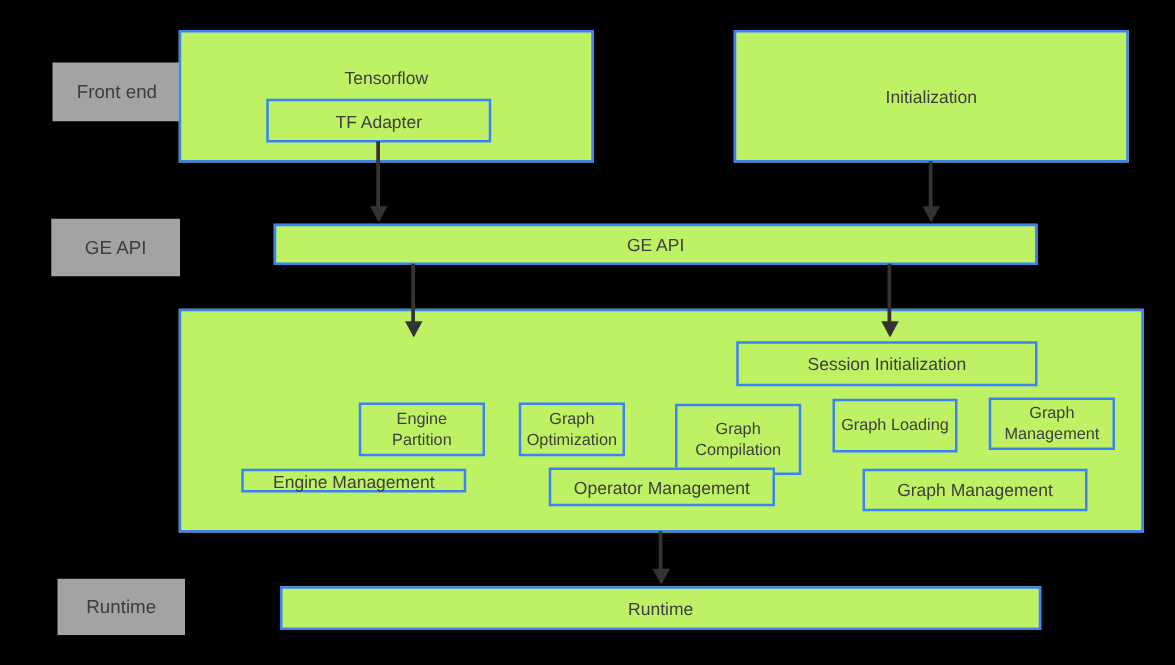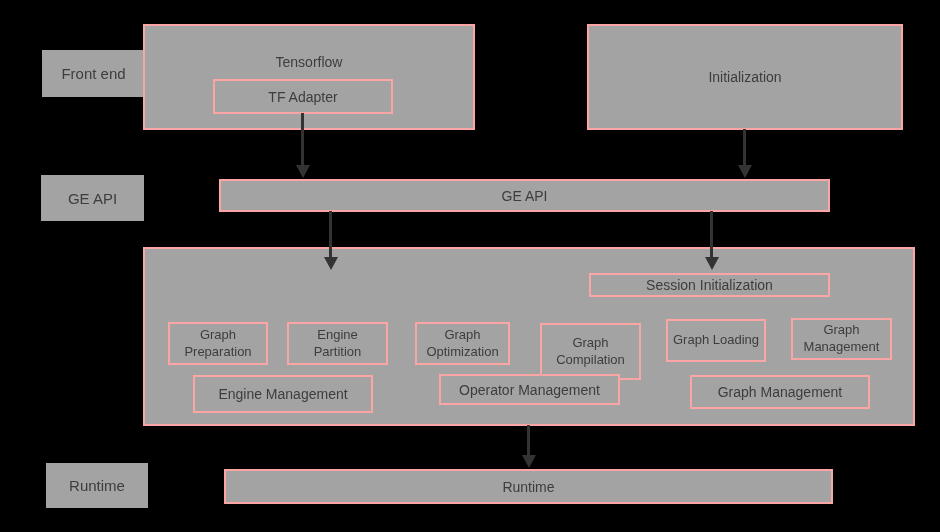--- a/index.html
+++ b/index.html
@@ -6,21 +6,21 @@
   .canvas{
     position:relative;width:940px;height:532px;background:#000000;
     font-family:"Liberation Sans","DejaVu Sans",sans-serif;
     color:#3d3d3d;overflow:hidden;
   }
   .rowlabel{
     position:absolute;background:#a3a3a3;display:flex;align-items:center;
     justify-content:center;font-size:15px;color:#3d3d3d;margin-left:16px;
   }
   .box{
-    position:absolute;background:#a3a3a3;border:2px solid #fca5a5;
+    position:absolute;background:#bef264;border:2px solid #3b82f6;
     box-sizing:border-box;display:flex;align-items:center;justify-content:center;
     text-align:center;font-size:14px;color:#3d3d3d;
   }
   .module{font-size:13px;line-height:1.3;padding:0 4px;}
   .tf-box{display:block;}
   .tf-title{position:absolute;top:28px;left:0;width:100%;text-align:center;font-size:14px;}
   .arrow{position:absolute;width:14px;z-index:5;}
   .arrow .shaft{position:absolute;left:5px;top:0;width:3px;height:calc(100% - 11px);background:#333333;}
   .arrow .head{
     position:absolute;left:0;bottom:0;width:0;height:0;
@@ -40,30 +40,29 @@
   <div class="box tf-box" style="left:143px;top:24px;width:332px;height:106px">
     <div class="tf-title">Tensorflow</div>
     <div class="box" style="left:68px;top:53px;width:180px;height:35px">TF Adapter</div>
   </div>
 
   <div class="box" style="left:587px;top:24px;width:316px;height:106px">Initialization</div>
 
   <div class="box" style="left:219px;top:179px;width:611px;height:33px">GE API</div>
 
   <div class="box tf-box" style="left:143px;top:247px;width:772px;height:179px">
-    <div class="box" style="left:444px;top:24px;width:241px;height:24px">Session Initialization</div>
+    <div class="box" style="left:444px;top:24px;width:241px;height:36px">Session Initialization</div>
 
-    <div class="box module" style="left:23px;top:73px;width:100px;height:43px">Graph Preparation</div>
     <div class="box module" style="left:142px;top:73px;width:101px;height:43px">Engine Partition</div>
-    <div class="box module" style="left:270px;top:73px;width:95px;height:43px">Graph Optimization</div>
+    <div class="box module" style="left:270px;top:73px;width:85px;height:43px">Graph Optimization</div>
     <div class="box module" style="left:395px;top:74px;width:101px;height:57px">Graph Compilation</div>
     <div class="box module" style="left:521px;top:70px;width:100px;height:43px">Graph Loading</div>
     <div class="box module" style="left:646px;top:69px;width:101px;height:42px">Graph Management</div>
 
-    <div class="box" style="left:48px;top:126px;width:180px;height:38px">Engine Management</div>
+    <div class="box" style="left:48px;top:126px;width:180px;height:19px">Engine Management</div>
     <div class="box" style="left:294px;top:125px;width:181px;height:31px">Operator Management</div>
     <div class="box" style="left:545px;top:126px;width:180px;height:34px">Graph Management</div>
   </div>
 
   <div class="box" style="left:224px;top:469px;width:609px;height:35px">Runtime</div>
 
   <div class="arrow" style="left:296px;top:113px;height:65px">
     <span class="shaft"></span>
     <span class="head"></span>
   </div>

